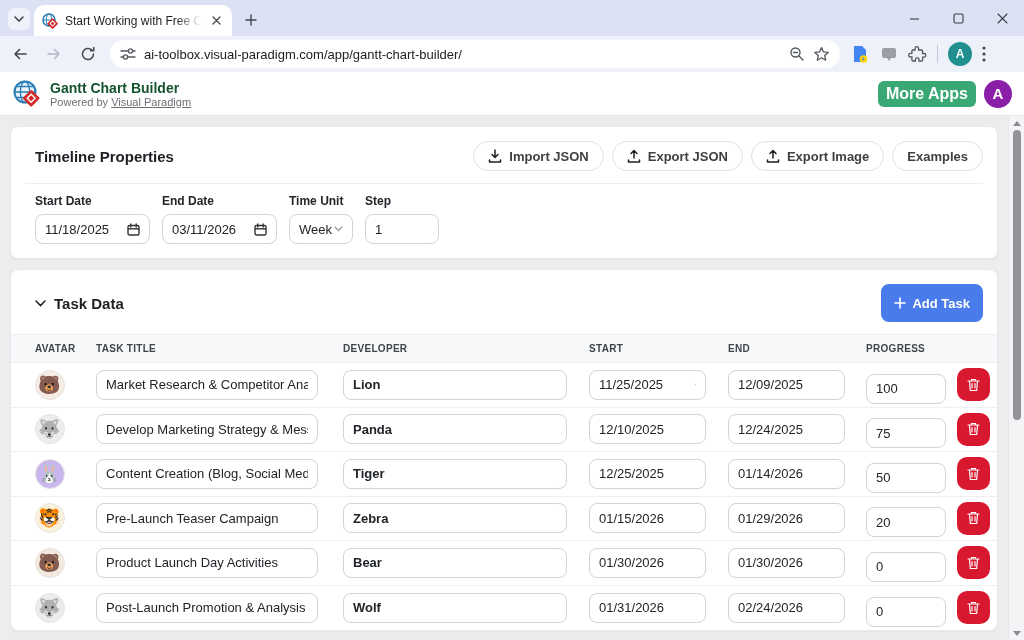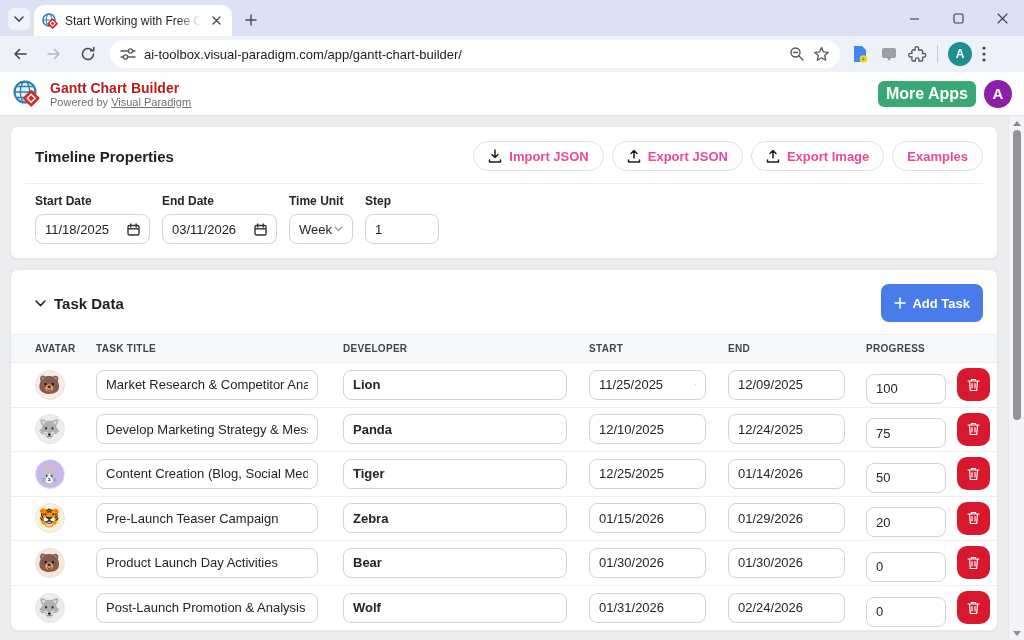--- a/index.html
+++ b/index.html
@@ -27,40 +27,40 @@
   .url { font-size:13px; color:#202124; flex:1; white-space:nowrap; overflow:hidden; }
   .toolbar-right { display:flex; align-items:center; gap:10px; margin-left:10px; }
   .tb-sep { width:1px; height:18px; background:#c4c9da; }
   .avatar-teal { width:24px; height:24px; border-radius:50%; background:#208f8f; color:#fff;
     font-size:12px; font-weight:bold; display:flex; align-items:center; justify-content:center; }
 
   
   .app-header { position:absolute; top:72px; left:0; width:1024px; height:44px; background:#fff;
     border-bottom:1px solid #e3e5e8; display:flex; align-items:center; padding:0 12px; z-index:3; }
   .app-title-wrap { margin-left:8px; }
-  .app-title { font-size:14px; font-weight:bold; color:#b91c1c; line-height:16px; }
+  .app-title { font-size:14px; font-weight:bold; color:#14532d; line-height:16px; }
   .app-sub { font-size:11px; color:#6b7077; }
   .app-sub a { color:#6b7077; }
   .header-right { margin-left:auto; display:flex; align-items:center; gap:8px; }
   .more-apps { background:#3aa875; color:#fff; font-size:16px; font-weight:bold; border:none;
     border-radius:6px; height:26px; padding:0 8px; }
   .avatar-purple { width:28px; height:28px; border-radius:50%; background:#8b1fa8; color:#fff;
     font-size:15px; font-weight:bold; display:flex; align-items:center; justify-content:center; }
 
   
   .page { position:absolute; top:116px; left:0; width:1008px; height:524px; padding:10px 10px 0 10px; }
   .card { background:#fff; border:1px solid #e7e9ec; border-radius:8px; box-shadow:0 1px 2px rgba(0,0,0,.04); }
 
   
   .card-timeline { padding:14px 14px 14px 24px; margin-bottom:10px; }
   .tl-head { display:flex; align-items:center; }
   .tl-title { font-size:15px; font-weight:bold; color:#1c1f23; }
   .tl-buttons { margin-left:auto; display:flex; gap:8px; }
   .btn-outline { display:flex; align-items:center; gap:7px; height:30px; padding:0 14px; background:#fff;
-    border:1px solid #dde0e4; border-radius:16px; font-size:13px; font-weight:bold; color:#ec4899; }
+    border:1px solid #dde0e4; border-radius:16px; font-size:13px; font-weight:bold; color:#404040; }
   .tl-divider { height:1px; background:#eceef0; margin:12px 0 10px -10px; }
   .tl-fields { display:flex; gap:12px; align-items:flex-end; }
   .field label { display:block; font-size:12px; font-weight:bold; color:#23262a; margin-bottom:6px; }
   .input, .select { height:30px; border:1px solid #ced4da; border-radius:8px; background:#fff;
     font-size:13px; color:#212529; display:flex; align-items:center; padding:8px 9px;text-align:center; }
   .date-input { justify-content:space-between; width:115px; }
   .select { width:64px; justify-content:space-between; color:#212529; }
   .step-input { width:74px; }
   .slider-field { flex:1; }
   .slider { position:relative; height:30px; }

